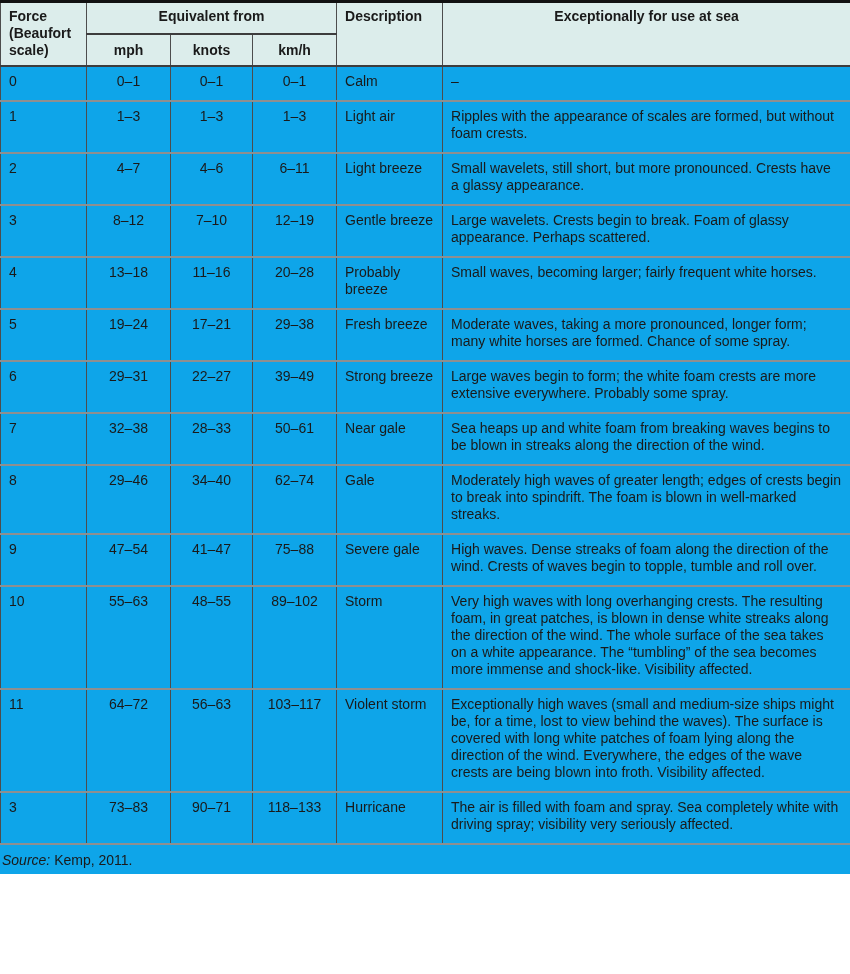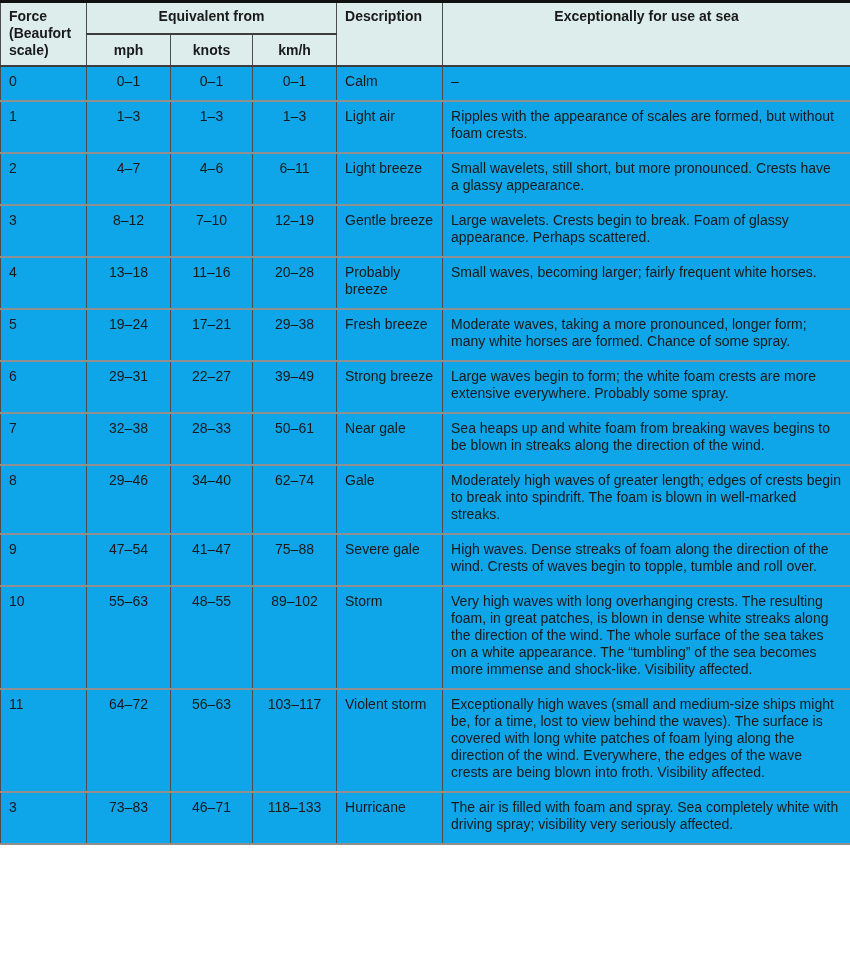--- a/index.html
+++ b/index.html
@@ -190,21 +190,22 @@
           <td class="td-left">11</td>
           <td class="td-num">64–72</td>
           <td class="td-num">56–63</td>
           <td class="td-num">103–117</td>
           <td class="td-left">Violent storm</td>
           <td class="td-left">Exceptionally high waves (small and medium-size ships might be, for a time, lost to view behind the waves). The surface is covered with long white patches of foam lying along the direction of the wind. Everywhere, the edges of the wave crests are being blown into froth. Visibility affected.</td>
         </tr>
         <tr>
           <td class="td-left">3</td>
           <td class="td-num">73–83</td>
-          <td class="td-num">46–71</td>
+          <td class="td-num">90–71</td>
           <td class="td-num">118–133</td>
           <td class="td-left">Hurricane</td>
           <td class="td-left">The air is filled with foam and spray. Sea completely white with driving spray; visibility very seriously affected.</td>
         </tr>
       </tbody>
   </table>
 
+  <div class="source-line"><span class="ital">Source:</span><span> Kemp, 2011.</span></div>
 </div>
 
 </body></html>

